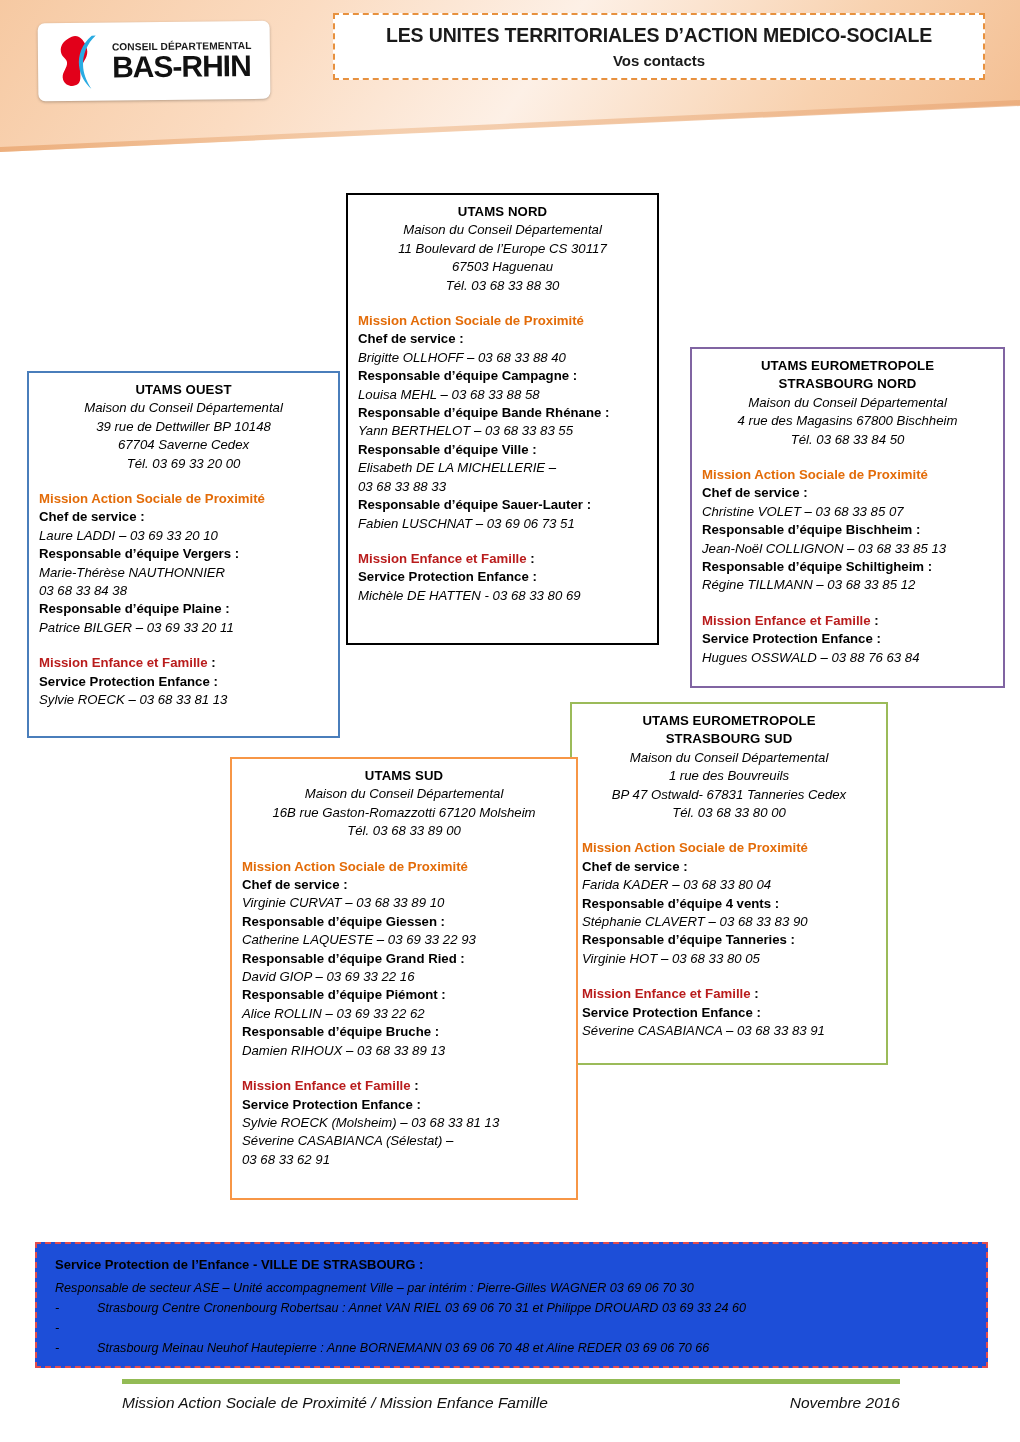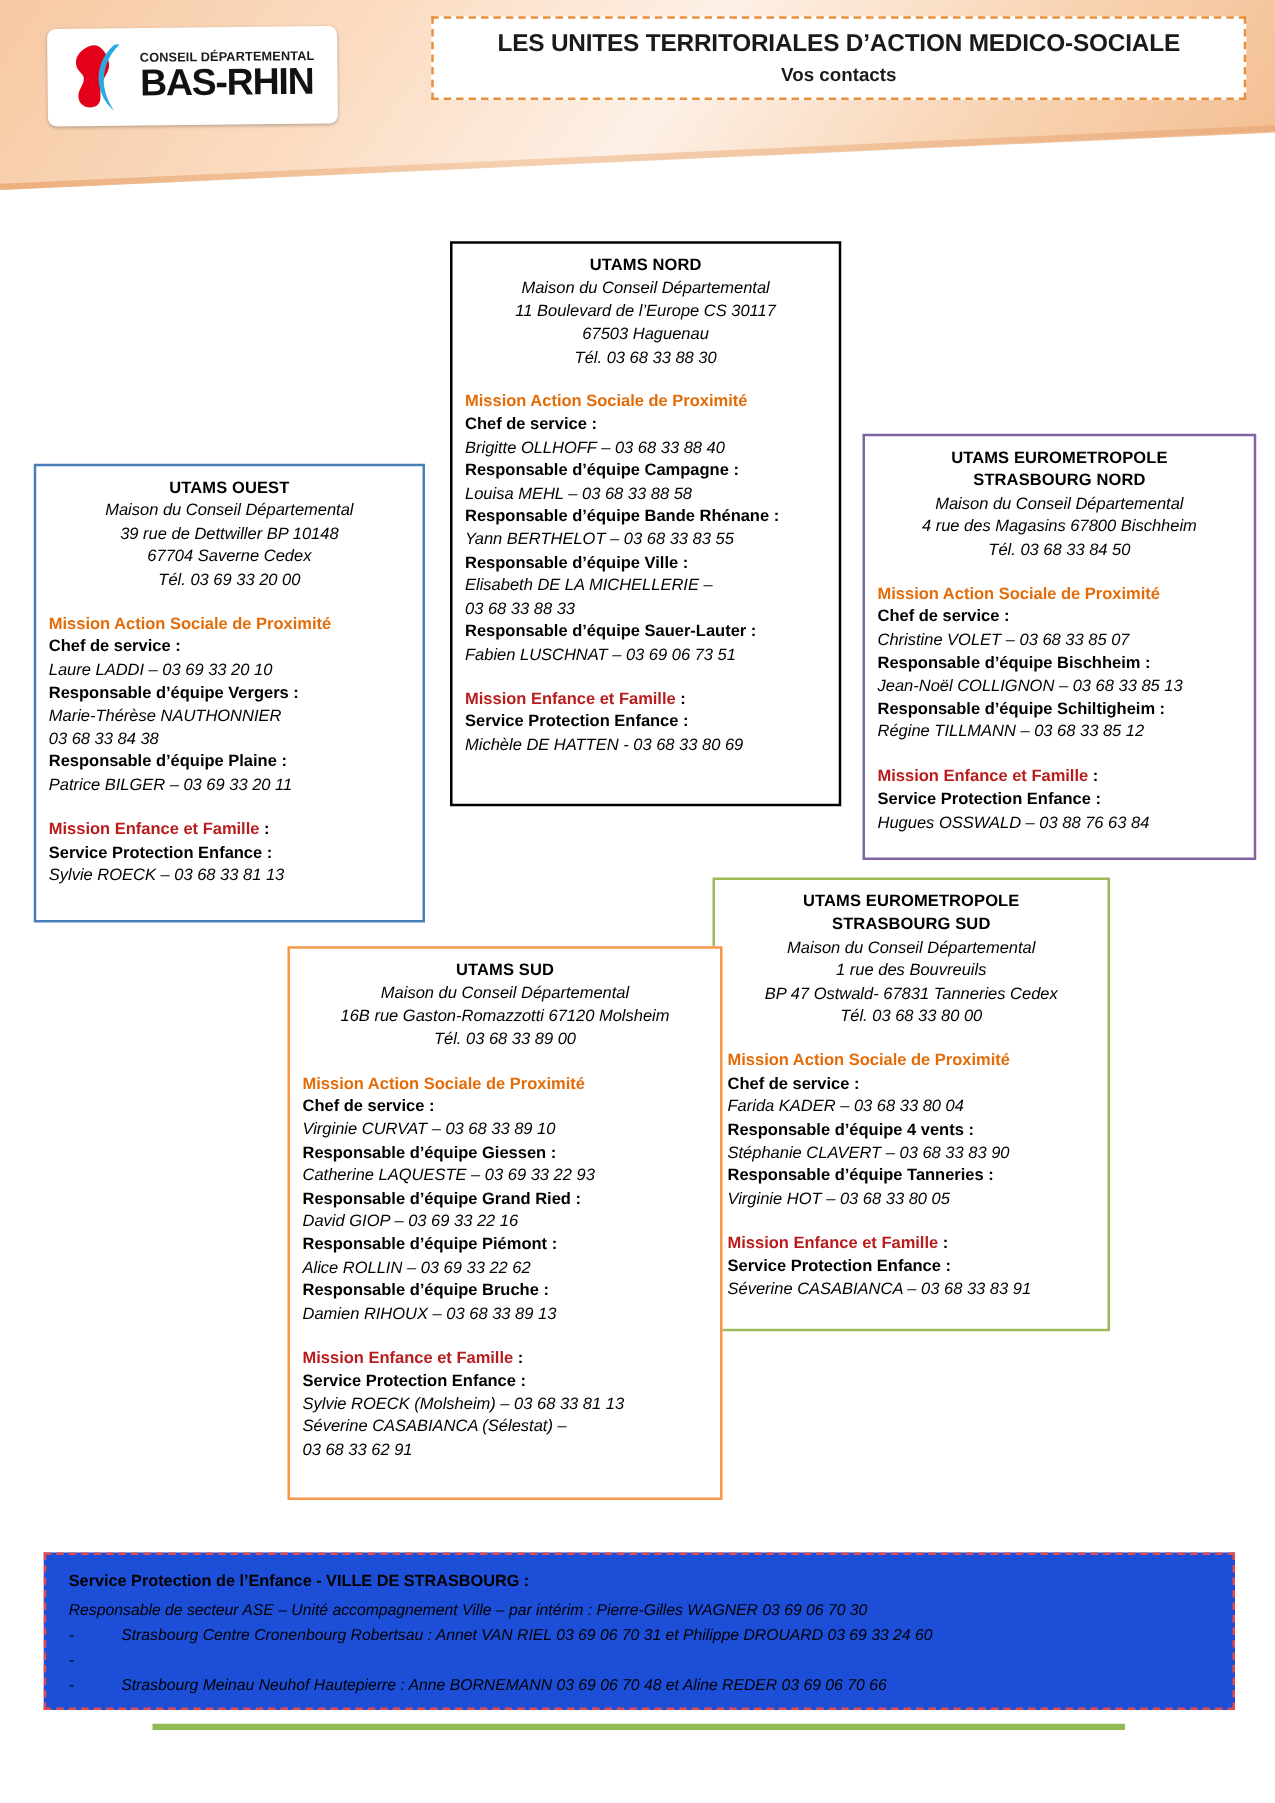--- a/index.html
+++ b/index.html
@@ -31,21 +31,21 @@
   .logo-box {
     position:absolute; left:38px; top:22px; width:232px; height:78px;
     background:#ffffff;
     border-radius:7px;
     box-shadow:0 1px 3px rgba(0,0,0,.28);
     transform:rotate(-0.6deg);
     display:flex; align-items:center; padding-left:14px;
   }
   .logo-mark { position:relative; width:52px; height:58px; flex:0 0 52px; }
   .title-box {
-    position:absolute; left:345px; top:13px; width:652px; height:67px;
+    position:absolute; left:333px; top:13px; width:652px; height:67px;
     background:#ffffff;
     border:2px dashed #e7913f;
     display:flex; flex-direction:column; align-items:center; justify-content:center;
   }
   .title-main {
     font-size:19.5px; font-weight:bold; color:#1a1a1a;
     letter-spacing:-0.15px; white-space:nowrap;
   }
   .title-sub { font-size:15px; font-weight:bold; color:#1a1a1a; margin-top:5px; }
 
@@ -58,21 +58,21 @@
   .ubox .head { text-align:center; }
   .ubox .name { font-weight:bold; font-size:13.2px; letter-spacing:.1px; }
   .ubox .addr { font-style:italic; font-size:13.2px; }
   .ubox .gap { height:17px; }
   .sec-mas { color:#e36c09; font-weight:bold; font-size:13.2px; }
   .sec-mef { color:#b91c1c; font-weight:bold; font-size:13.2px; }
   .lbl { font-weight:bold; font-size:13.2px; }
   .val { font-style:italic; font-size:13.2px; }
   .blk { display:block; }
 
-  #box-nord   { left:360px; top:193px; width:313px; height:452px; border:2.5px solid #000000; }
+  #box-nord   { left:346px; top:193px; width:313px; height:452px; border:2.5px solid #000000; }
   #box-ouest  { left:27px;  top:371px; width:313px; height:367px; border:2.5px solid #4a7ebb; }
   #box-smnord { left:690px; top:347px; width:315px; height:341px; border:2.5px solid #8064a2; }
   #box-smsud  { left:570px; top:702px; width:318px; height:363px; border:2.5px solid #9bbb59; }
   #box-sud    { left:230px; top:757px; width:348px; height:443px; border:2.5px solid #f79646; }
 
   
   .bottom-box {
     position:absolute; left:35px; top:1242px; width:953px; height:126px;
     border:2px dashed #e24b4b; background:#1d4ed8;
     padding:13px 18px 0 18px;
@@ -253,14 +253,18 @@
           <span class="bb-dash">-</span>
         </div>
         <div class="bb-item">
           <span class="bb-dash">-</span>
           <span>Strasbourg Meinau Neuhof Hautepierre : Anne BORNEMANN 03 69 06 70 48 et Aline REDER 03 69 06 70 66</span>
         </div>
       </div>
   </div>
 
   <div class="foot-rule"></div>
+  <div class="footer">
+    <div class="foot-left">Mission Action Sociale de Proximité / Mission Enfance Famille</div>
+    <div class="foot-right">Novembre 2016</div>
+  </div>
 
 </div>
 
 </body></html>

